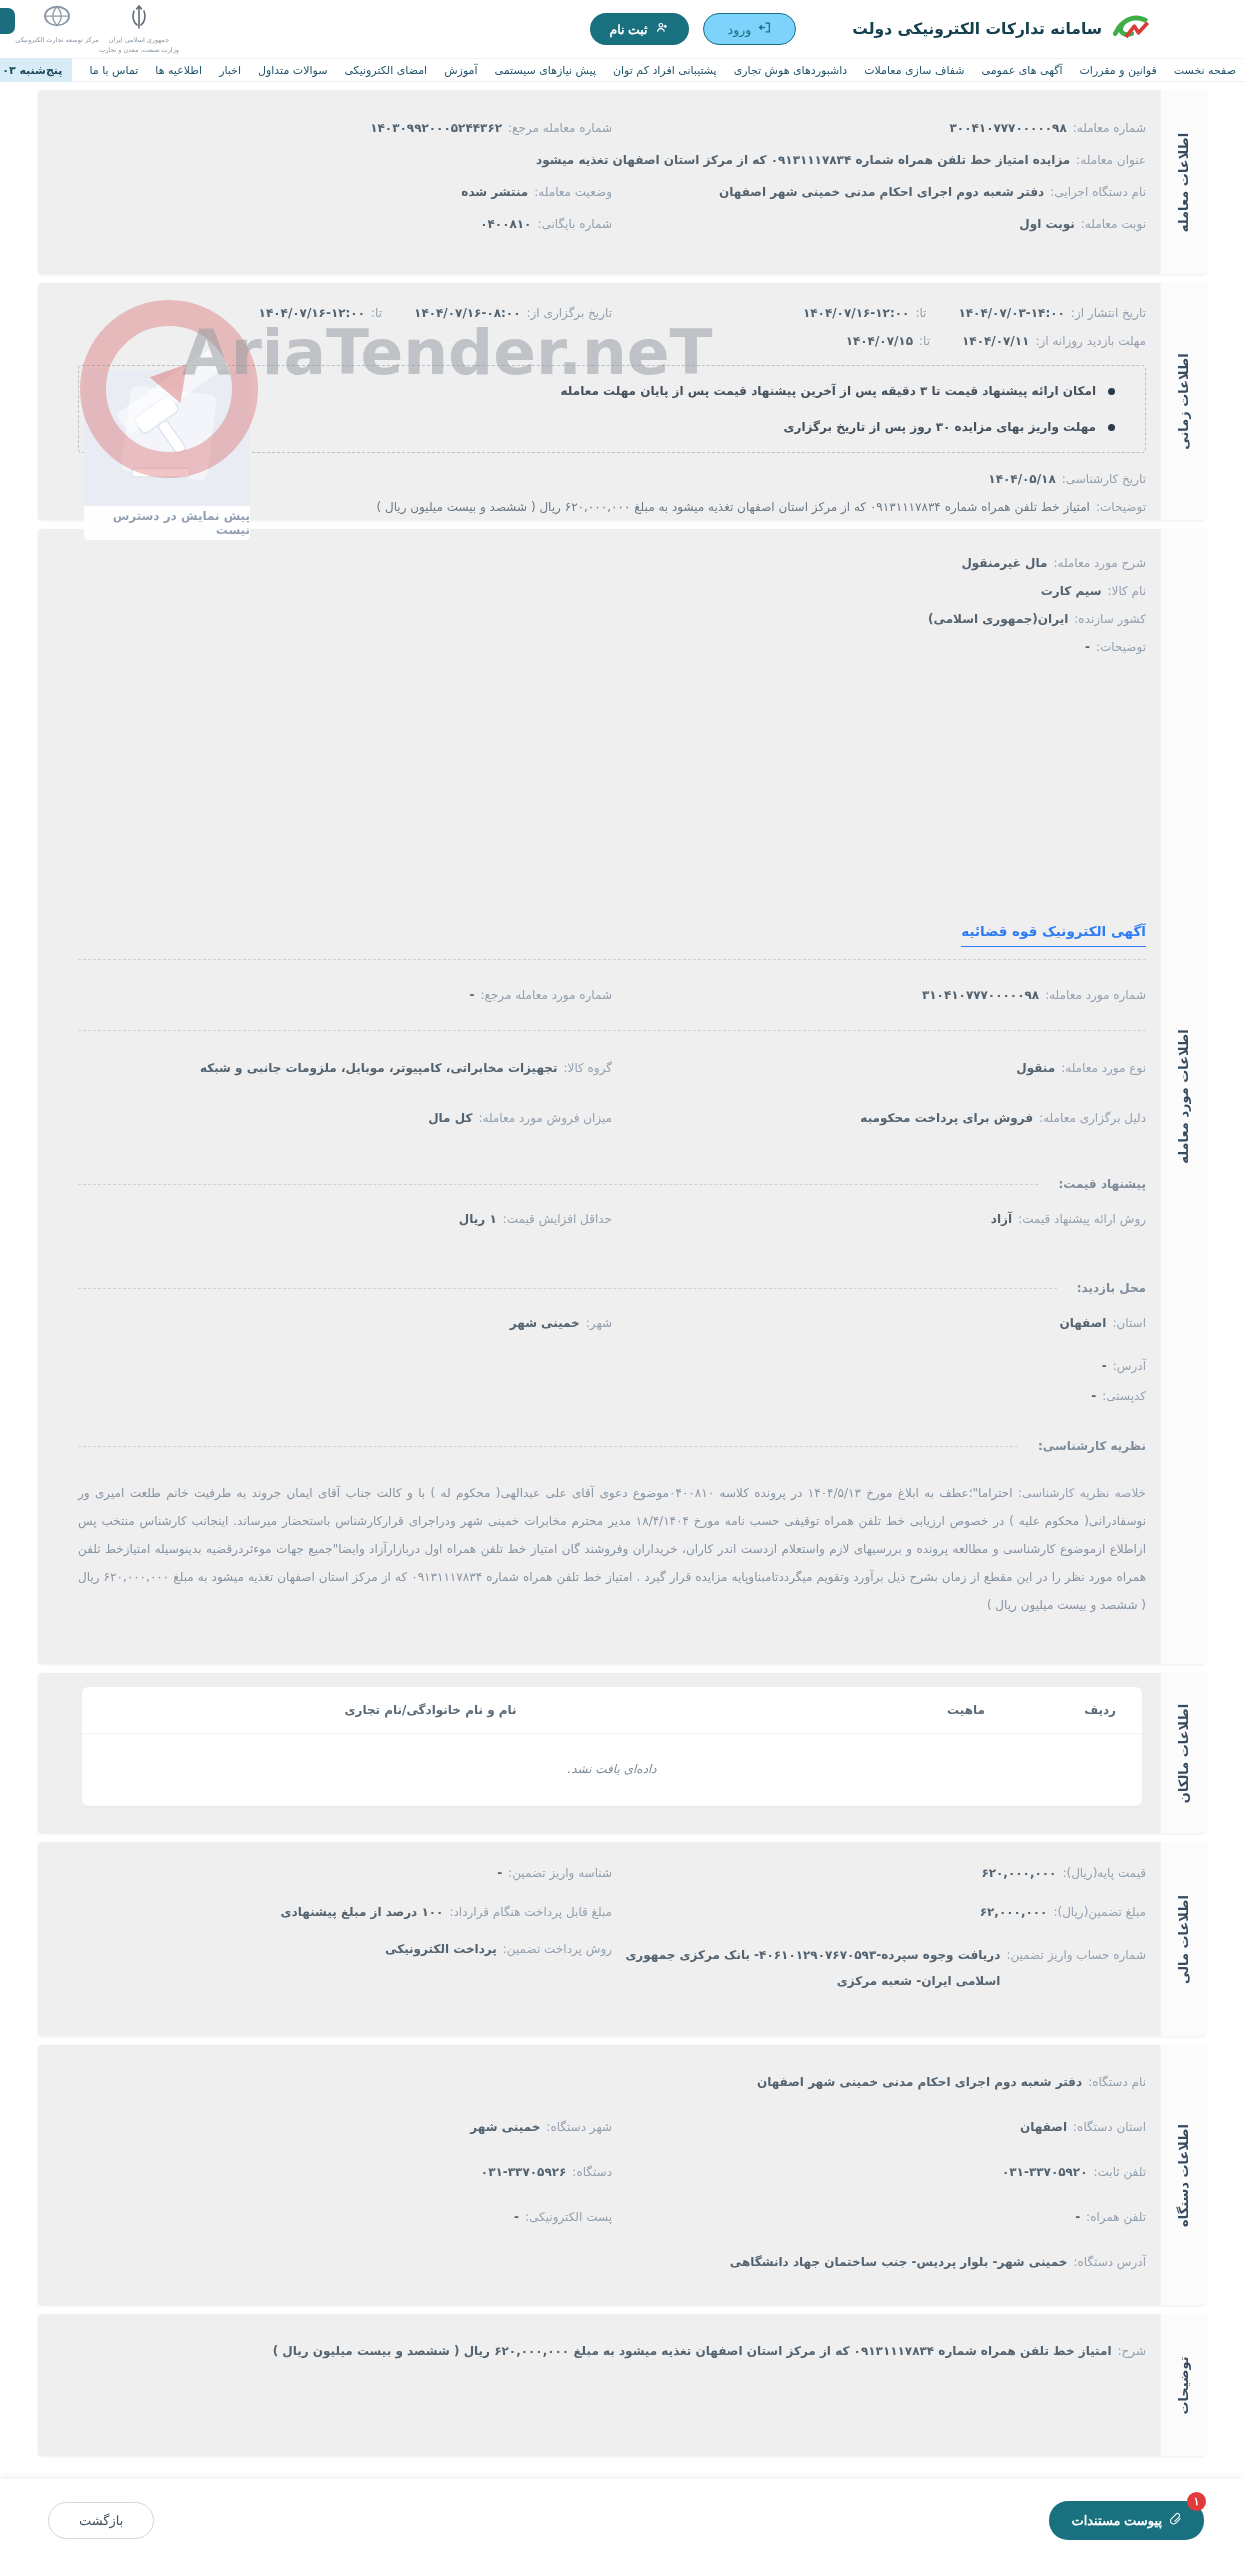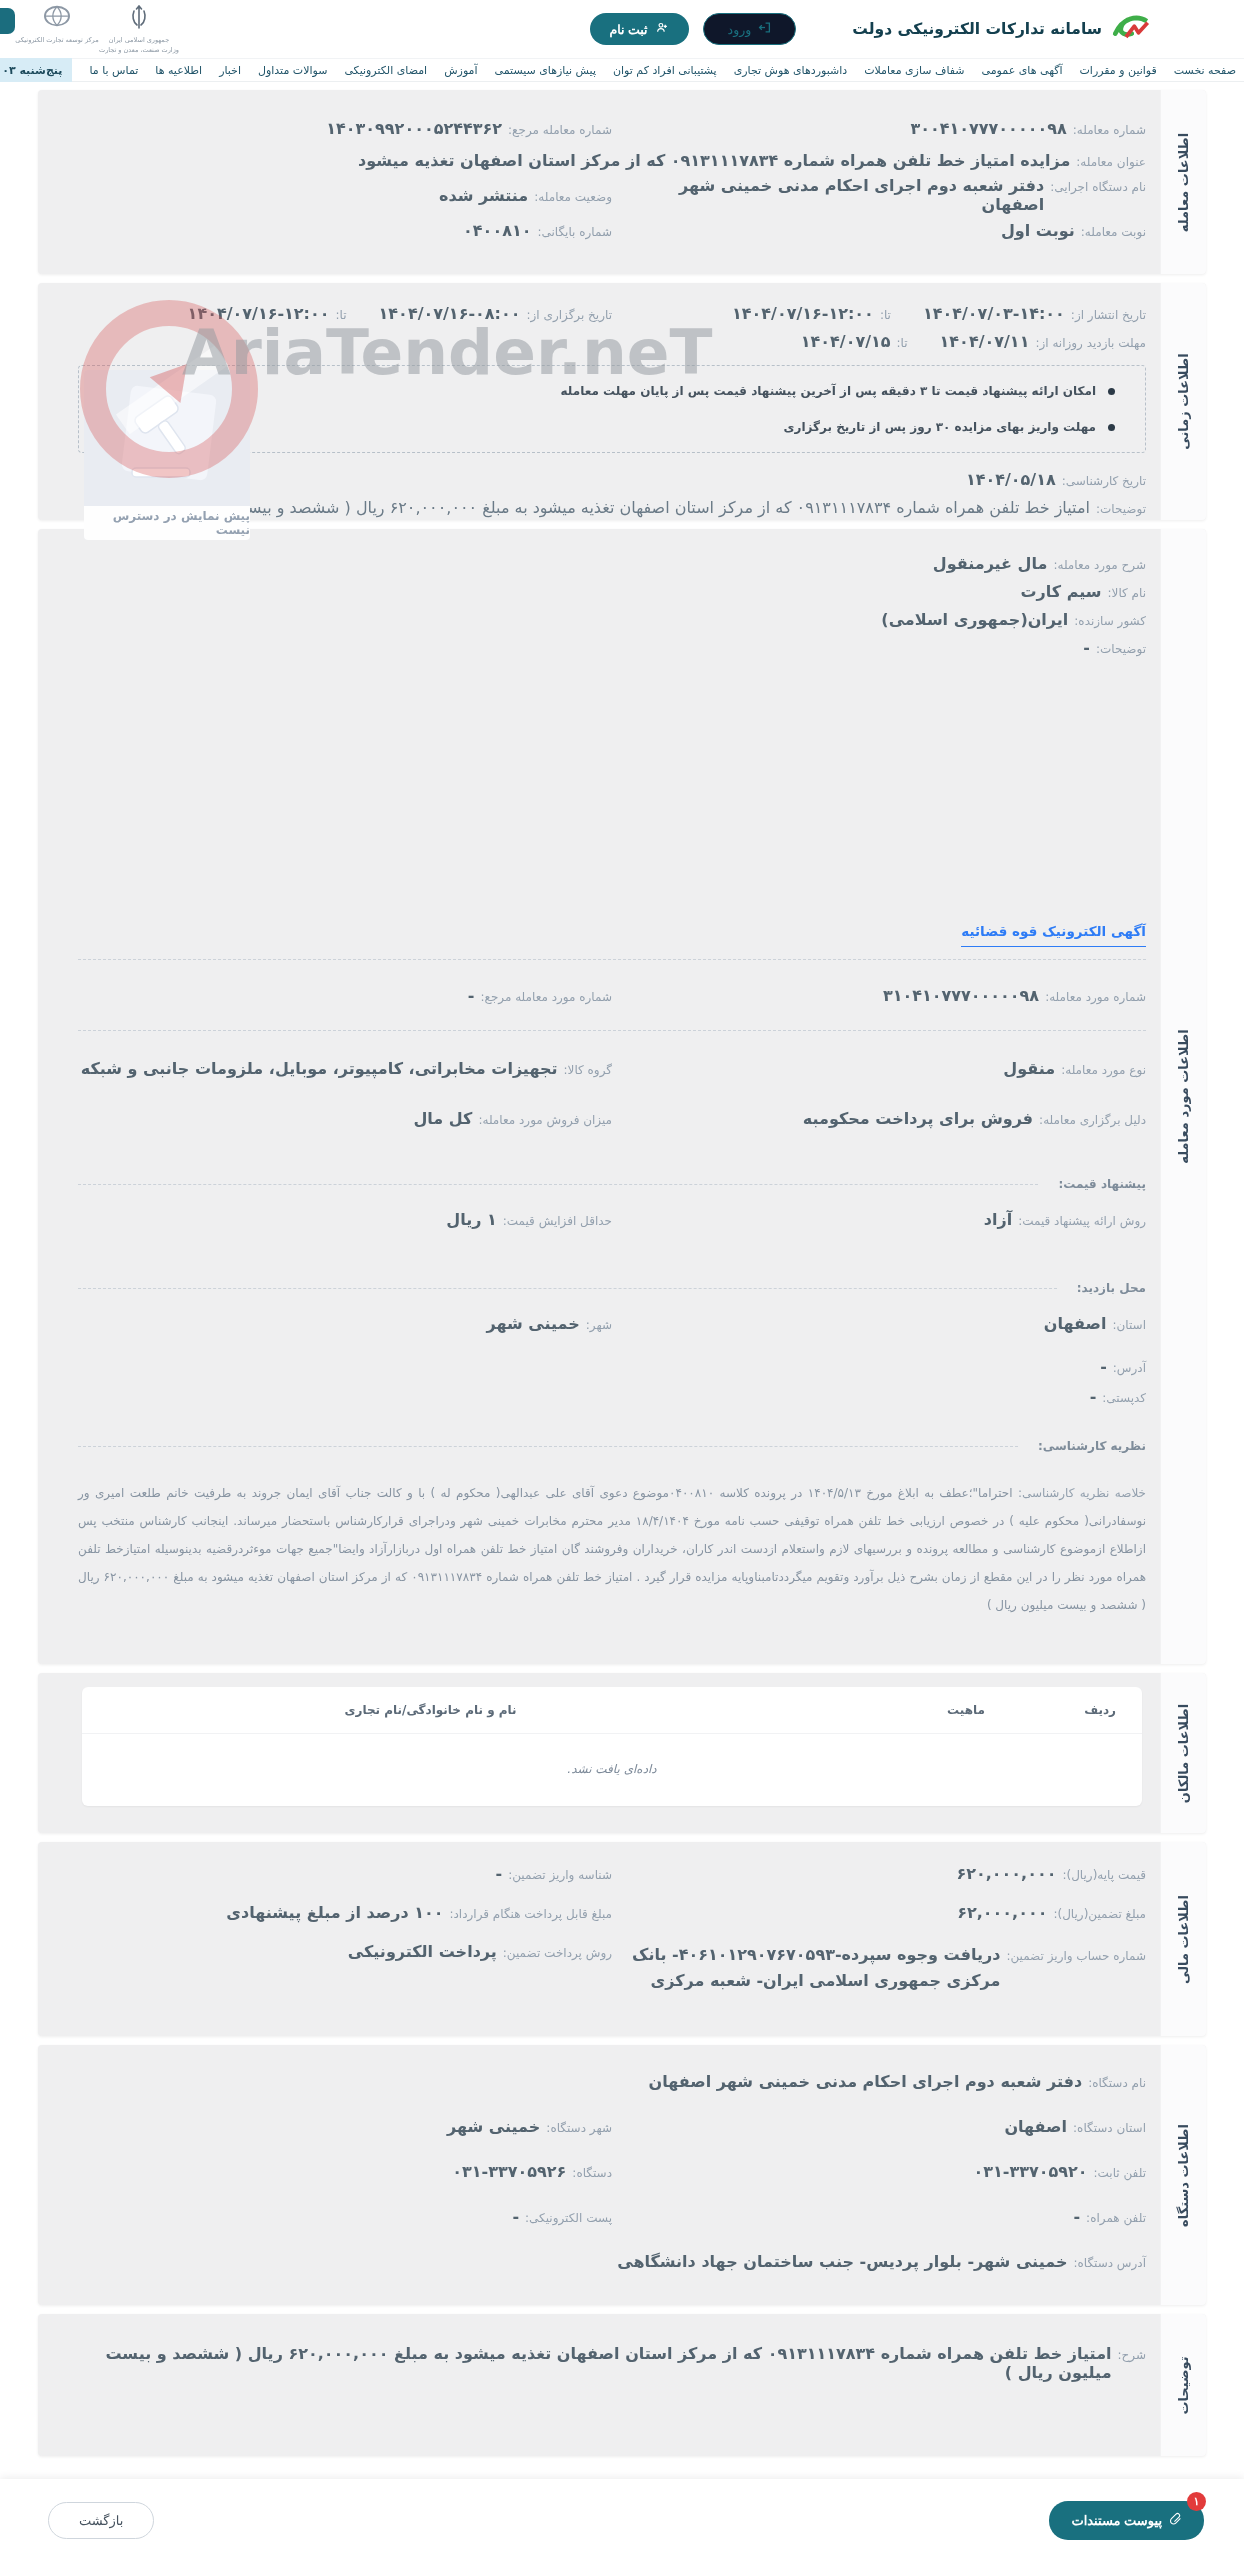--- a/index.html
+++ b/index.html
@@ -5,21 +5,21 @@
   * { margin:0; padding:0; box-sizing:border-box; }
   html,body { background:#fff; }
   body { font-family:"DejaVu Sans","Liberation Sans",sans-serif; }
   .page { position:relative; width:1244px; height:2561px; margin:0 auto; background:#ffffff; overflow:hidden; direction:rtl; }
 
   
   .hdr { height:58px; display:flex; align-items:center; padding:0 92px 0 26px; background:#fff; }
   .brand { display:flex; align-items:center; gap:8px; }
   .brand-title { font-size:15.5px; font-weight:700; color:#14404f; white-space:nowrap; }
   .btn { display:inline-flex; align-items:center; gap:7px; border-radius:19px; font-size:12.5px; cursor:pointer; white-space:nowrap; }
-  .btn-outline { border:1.5px solid #19707f; color:#19707f; background:#0f172a; padding:7px 24px; margin-right:56px; }
+  .btn-outline { border:1.5px solid #19707f; color:#19707f; background:#7dd3fc; padding:7px 24px; margin-right:56px; }
   .btn-solid { border:none; background:#19707f; color:#fff; padding:8px 20px; margin-right:14px; font-weight:700; }
   .gov-logos { margin-right:auto; display:flex; gap:20px; align-items:flex-start; }
   .gov-logo { display:flex; flex-direction:column; align-items:center; width:62px; }
   .gov-cap { font-size:6.5px; color:#8b97a3; margin-top:2px; white-space:nowrap; }
   .support-tab { position:absolute; top:8px; left:0; width:15px; height:26px; background:#1b6d7e; border-radius:0 7px 7px 0; cursor:pointer; }
 
   
   .nav { height:24px; display:flex; align-items:center; gap:17px; padding-right:8px; border-top:1px solid #f1f3f5; border-bottom:1px solid #eceff1; background:#fff; }
   .nav-item { font-size:11px; color:#22556a; cursor:pointer; white-space:nowrap; }
   .date-chip { margin-right:auto; height:24px; display:flex; align-items:center; background:#d7ecf6; color:#1d4a5c; font-size:11px; font-weight:700; padding:0 10px 0 4px; white-space:nowrap; overflow:hidden; }
@@ -28,21 +28,21 @@
   .main { padding:8px 38px 0; }
   .card { display:flex; background:#efeff0; border-radius:4px; margin-bottom:9px; box-shadow:0 1px 3px rgba(0,0,0,.07); overflow:hidden; }
   .side { width:46px; background:#fbfbfc; display:flex; align-items:center; justify-content:center; border-left:1px solid #f2f2f3; }
   .side span { transform:rotate(-90deg); white-space:nowrap; font-size:13px; font-weight:700; color:#384b5e; letter-spacing:.5px; }
   .cbody { flex:1; padding:0 14px 0 40px; position:relative; }
 
   .row { display:flex; align-items:center; }
   .cell { width:50%; display:flex; align-items:baseline; gap:6px; }
   .cell.full { width:100%; }
   .pl { color:#93a0ae; font-size:12px; white-space:nowrap; }
-  .pv { color:#53636f; font-size:16px; font-weight:700; }
+  .pv { color:#53636f; font-size:12px; font-weight:700; }
   .pv.light { font-weight:400; color:#6a7a87; }
   .gap2 { margin-right:26px; }
   .ltr { direction:ltr; unicode-bidi:isolate; }
 
   .dsep { border-top:1px dashed #ccd2d9; margin:12px 0; }
   .group-line { display:flex; align-items:center; gap:20px; }
   .group-line .pl { color:#7e8c9a; font-weight:700; }
   .group-line .dashfill { flex:1; border-top:1px dashed #ccd2d9; }
 
   .note-box { border:1px dashed #b7c0c9; border-radius:4px; padding:18px 30px; margin:10px 0 0; }

